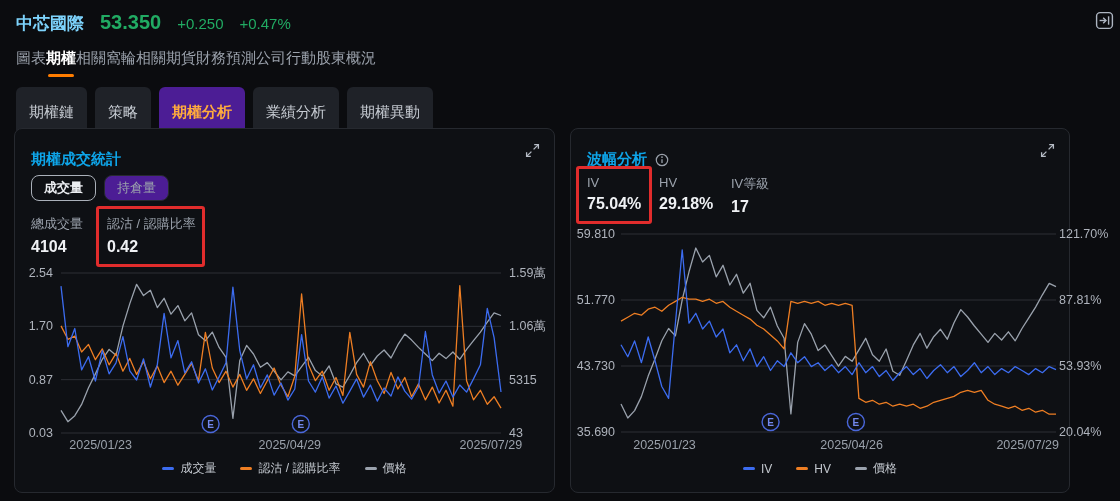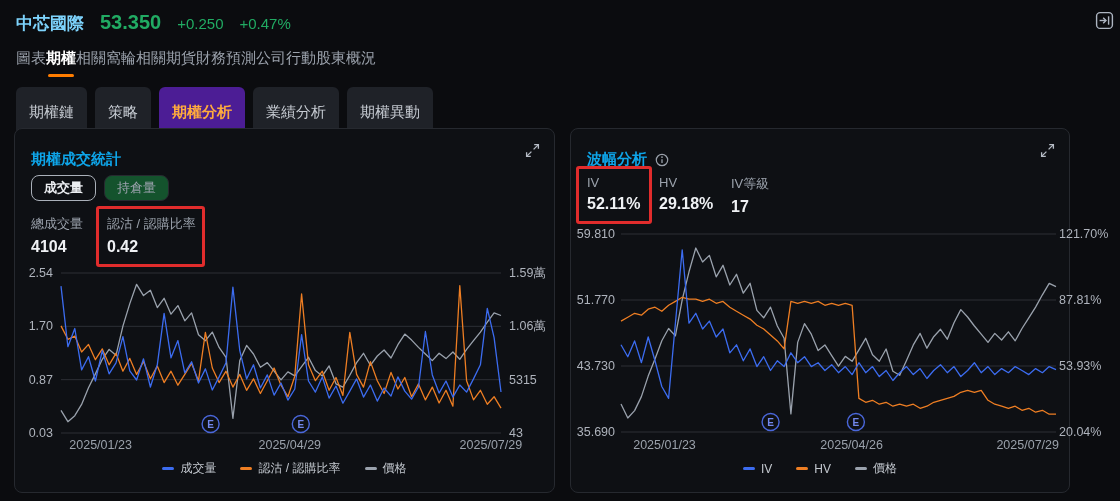--- a/index.html
+++ b/index.html
@@ -30,21 +30,21 @@
 
   
   .panel{position:absolute;top:128px;height:365px;background:var(--panel-background);border:1px solid #26292f;border-radius:8px;box-sizing:border-box;}
   #panel-left{left:14px;width:541px;}
   #panel-right{left:570px;width:500px;}
   .panel-title{position:absolute;left:16px;top:13px;font-size:15px;font-weight:700;color:#0ea5e9;display:flex;align-items:center;gap:8px;margin-top:8px;}
   .expand-btn{position:absolute;right:14px;top:14px;width:15px;height:15px;cursor:pointer;}
 
   
   .toggles{position:absolute;left:16px;top:46px;display:flex;gap:8px;}
-  .toggle{height:26px;padding:0 12px;border-radius:8px;font-size:13px;display:flex;align-items:center;background:#14532d;color:#9ba2ac;border:1px solid #272a30;cursor:pointer;box-sizing:border-box;}
+  .toggle{height:26px;padding:0 12px;border-radius:8px;font-size:13px;display:flex;align-items:center;background:#4c1d95;color:#9ba2ac;border:1px solid #272a30;cursor:pointer;box-sizing:border-box;}
   .toggle.active{background:transparent;border:1px solid #aab0b9;color:#eceef2;font-weight:600;}
 
   
   .stats{position:absolute;left:16px;display:flex;gap:24px;align-items:flex-start;}
   #stats-left{top:86px;}
   #stats-right{top:46px;gap:16px;}
   #stats-right .stat:nth-child(1),#stats-right .stat:nth-child(2){min-width:56px;}
   #stats-right .stat:nth-child(3){min-width:46px;}
   .stat-label{font-size:13px;color:#9ba2ac;white-space:nowrap;}
   .stat-value{font-size:16px;font-weight:700;color:#eff1f4;margin-top:5px;white-space:nowrap;}
@@ -182,21 +182,21 @@
       <svg width="15" height="15" viewBox="0 0 15 15" fill="none" stroke="#b6bcc6" stroke-width="1.3">
         <path d="M9.2 1.6 H13.4 V5.8"></path>
           <path d="M13.4 1.6 L8.6 6.4"></path>
         <path d="M5.8 13.4 H1.6 V9.2"></path>
           <path d="M1.6 13.4 L6.4 8.6"></path>
       </svg>
     </div>
     <div class="stats" id="stats-right">
         <div class="stat hl">
     <div class="stat-label">IV</div>
-    <div class="stat-value">52.11%</div>
+    <div class="stat-value">75.04%</div>
   </div>
         <div class="stat">
     <div class="stat-label">HV</div>
     <div class="stat-value">29.18%</div>
   </div>
         <div class="stat">
     <div class="stat-label">IV等級</div>
     <div class="stat-value">17</div>
   </div>
       </div>

